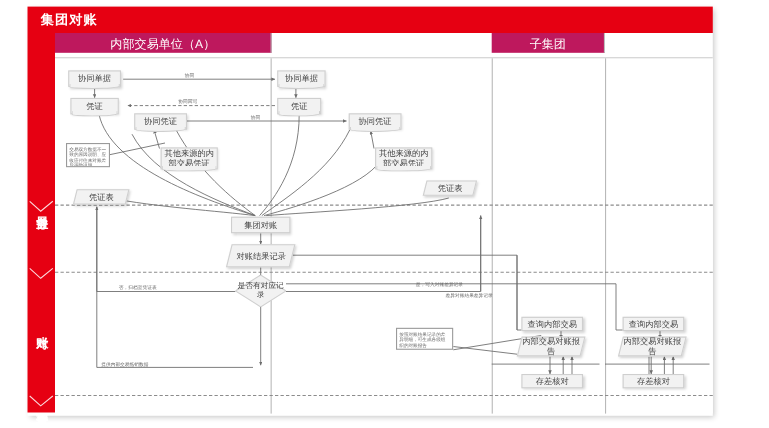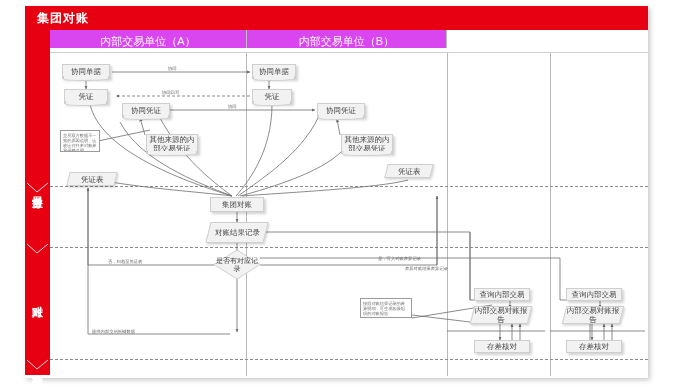--- a/index.html
+++ b/index.html
@@ -18,21 +18,21 @@
         background:#e60012;}
   .side .lbl{position:absolute;left:0;width:25px;color:#fff;font-size:11px;
         font-weight:bold;text-align:center;line-height:12px;
         writing-mode:vertical-rl;text-orientation:upright;
         display:flex;align-items:center;justify-content:center;}
   .side .l1{top:128px;height:60px;}
   .side .l2{top:246px;height:42px;}
   .side .l3{top:306px;height:60px;}
 
   
-  .hdr{position:absolute;top:30px;height:18px;background:#d946ef;
+  .hdr{position:absolute;top:30px;height:18px;background:#be185d;
        color:#fff;font-size:11px;text-align:center;line-height:22px;
        box-sizing:border-box;border-right:1px solid #bdbdbd;}
   .h1{left:50px;width:197px;}
   .h2{left:247px;width:200px;}
   .h3{left:447px;width:103px;}
   .h4{left:550px;width:98px;border-right:none;}
 
   
   .lanes{position:absolute;left:50px;top:52px;width:598px;height:323px;
          background:#fff;border-top:1px solid #cfcfcf;}
@@ -76,21 +76,21 @@
     <div class="t">集团对账</div>
   </div>
 
   <div class="side">
     <div class="lbl l1">日常业务</div>
     <div class="lbl l2">对账</div>
     <div class="lbl l3">合并报表</div>
   </div>
 
   <div class="hdr h1">内部交易单位（A）</div>
-  <div class="hdr h2">内部交易单位（B）</div>
+  <div class="hdr h3">子集团</div>
 
   <div class="lanes">
     <div class="vline" style="left:196px"></div>
     <div class="vline" style="left:397px"></div>
     <div class="vline" style="left:500px"></div>
     <div class="hdash" style="top:133px"></div>
     <div class="hdash" style="top:194px"></div>
     <div class="hdash" style="top:306px"></div>
   </div>
 

